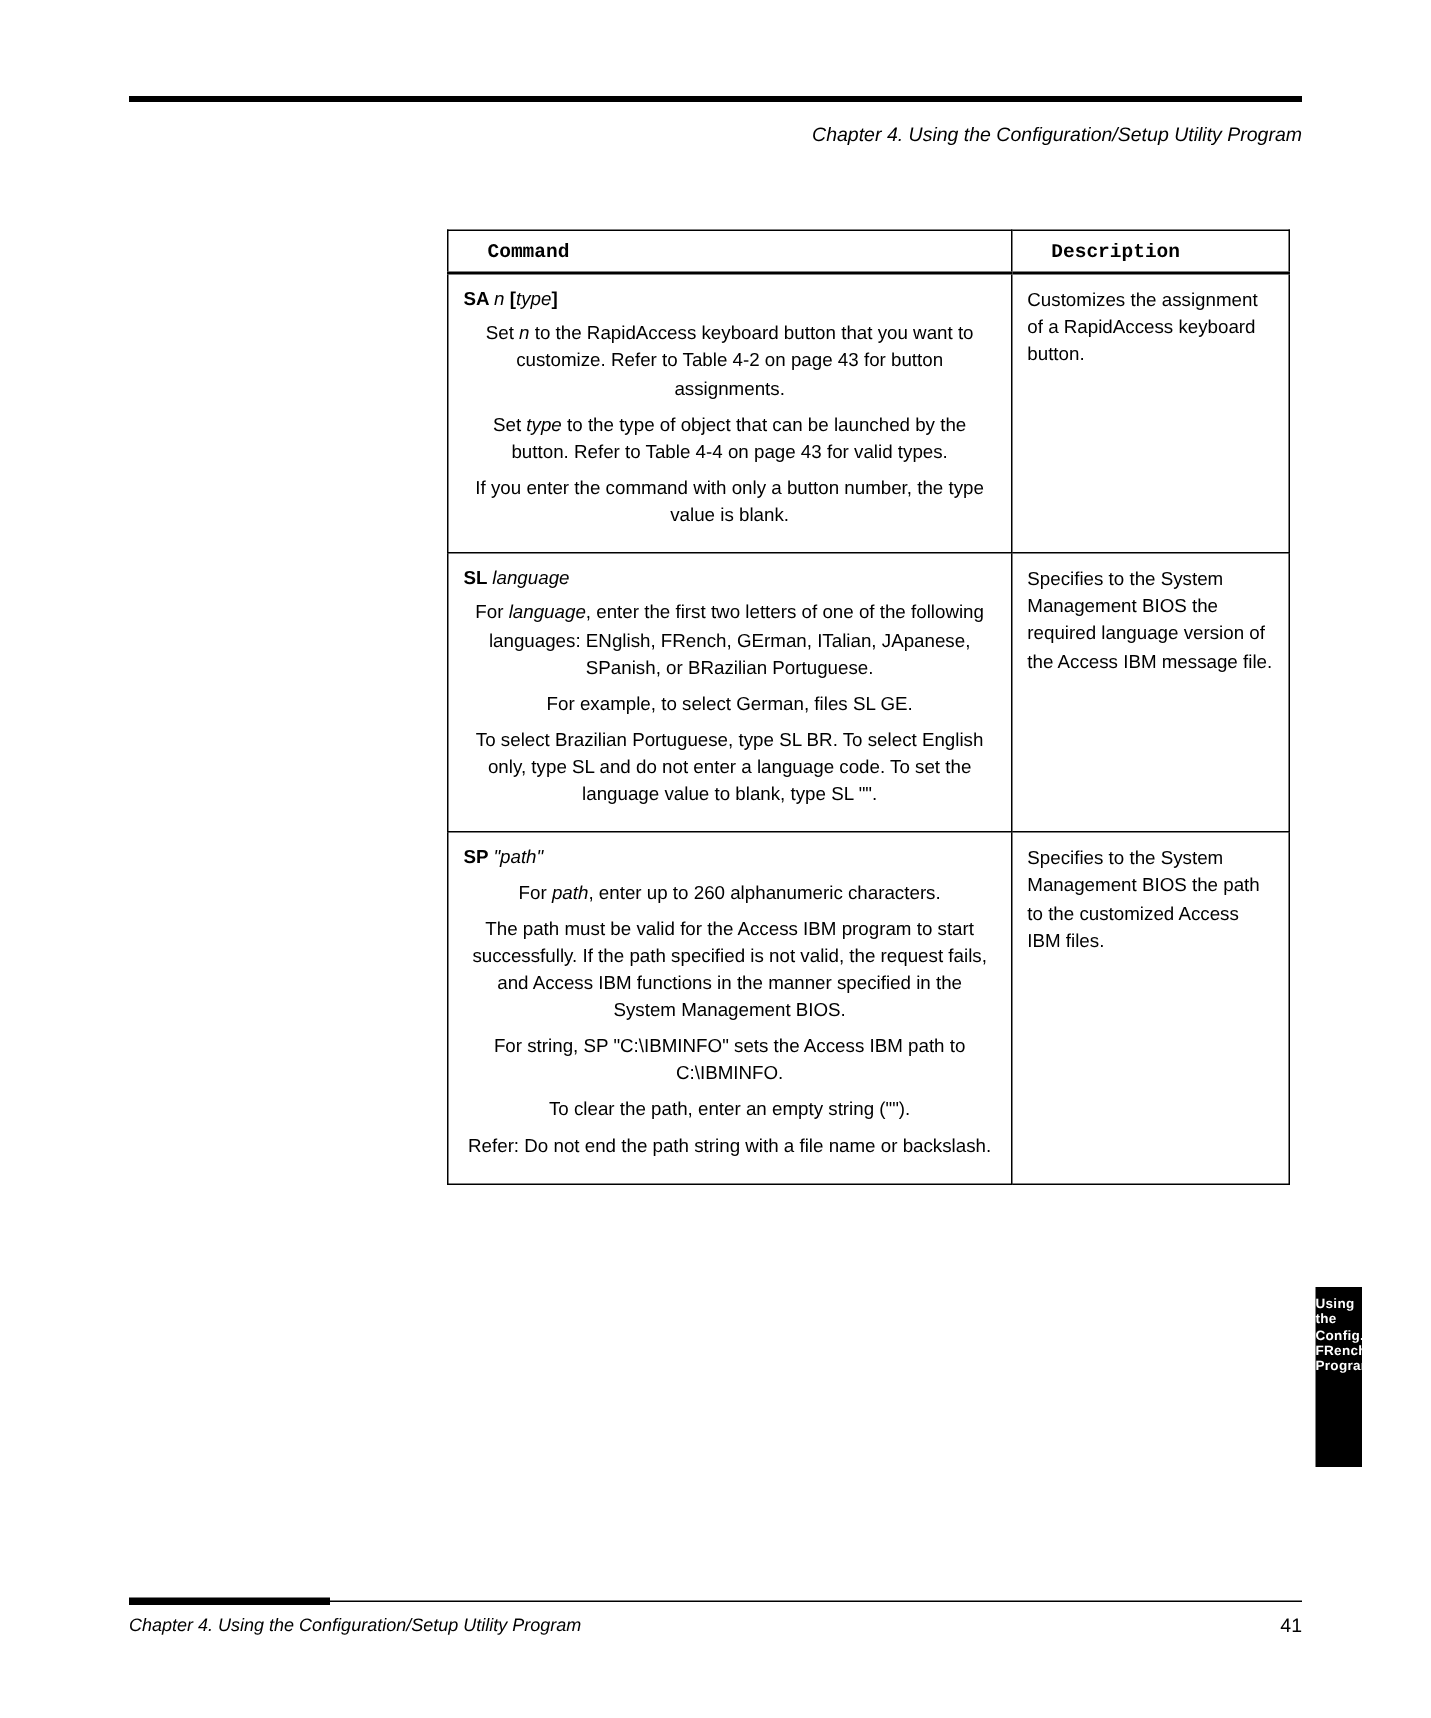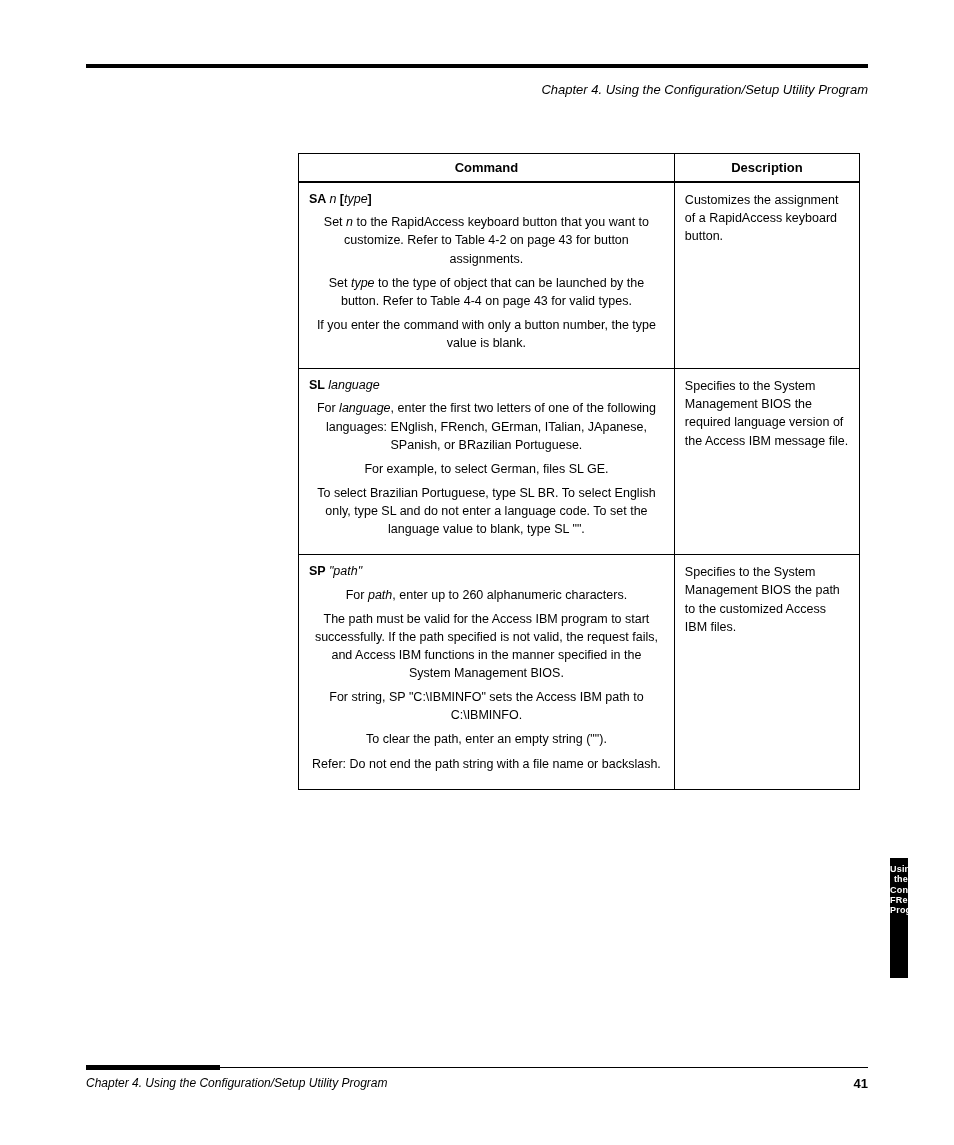--- a/index.html
+++ b/index.html
@@ -36,23 +36,23 @@
   table.cmds {
     border-collapse: collapse;
     width: 100%;
     font-size: 13px;
   }
   table.cmds th, table.cmds td {
     border: 1.5px solid #000;
     vertical-align: top;
   }
   table.cmds thead th {
-    font-family: Liberation Sans, sans-serif;
+    font-family: Liberation Mono, monospace;
     font-weight: bold;
-    text-align: center;
+    text-align: left;
     padding: 6px 26px;
     border-bottom: 2.5px solid #000;
   }
   table.cmds td {
     padding: 8px 10px 10px 10px;
   }
   .col-cmd { width: 67%; }
   .col-desc { width: 33%; }
   .cmd-top {
     font-family: Liberation Sans, sans-serif;
@@ -73,28 +73,28 @@
   .desc {
     font-family: Arial, Helvetica, sans-serif;
     font-size: 12.5px;
     line-height: 1.45;
   }
   
   .side-tab {
     position: absolute;
     right: 46px;
     top: 858px;
-    width: 18px;
+    width: 31px;
     height: 120px;
     background: #000;
     color: #fff;
     font-family: Arial, Helvetica, sans-serif;
     font-size: 9px;
     font-weight: bold;
-    text-align: right;
+    text-align: left;
     padding-top: 6px;
     line-height: 1.15;
     letter-spacing: 0.2px;
   }
   
   .footer {
     position: absolute;
     left: 86px;
     right: 86px;
     bottom: 54px;
@@ -116,21 +116,21 @@
   }
   .footer-text {
     display: flex;
     justify-content: space-between;
     font-family: Arial, Helvetica, sans-serif;
     font-size: 12px;
     margin-top: 6px;
     font-style: italic;
   }
   .footer-text .left { font-style: italic; }
-  .footer-text .right { font-style: normal; font-size: 13px; font-weight: bold; }
+  .footer-text .right { font-style: normal; font-size: 13px; }
   .page-header-num {
     font-family: Arial, Helvetica, sans-serif;
     font-size: 12px;
     margin-bottom: 2px;
   }
 </style>
 </head>
 <body>
 
 <div class="page-header-num" style="visibility:hidden">PC 300PL User Guide</div>

